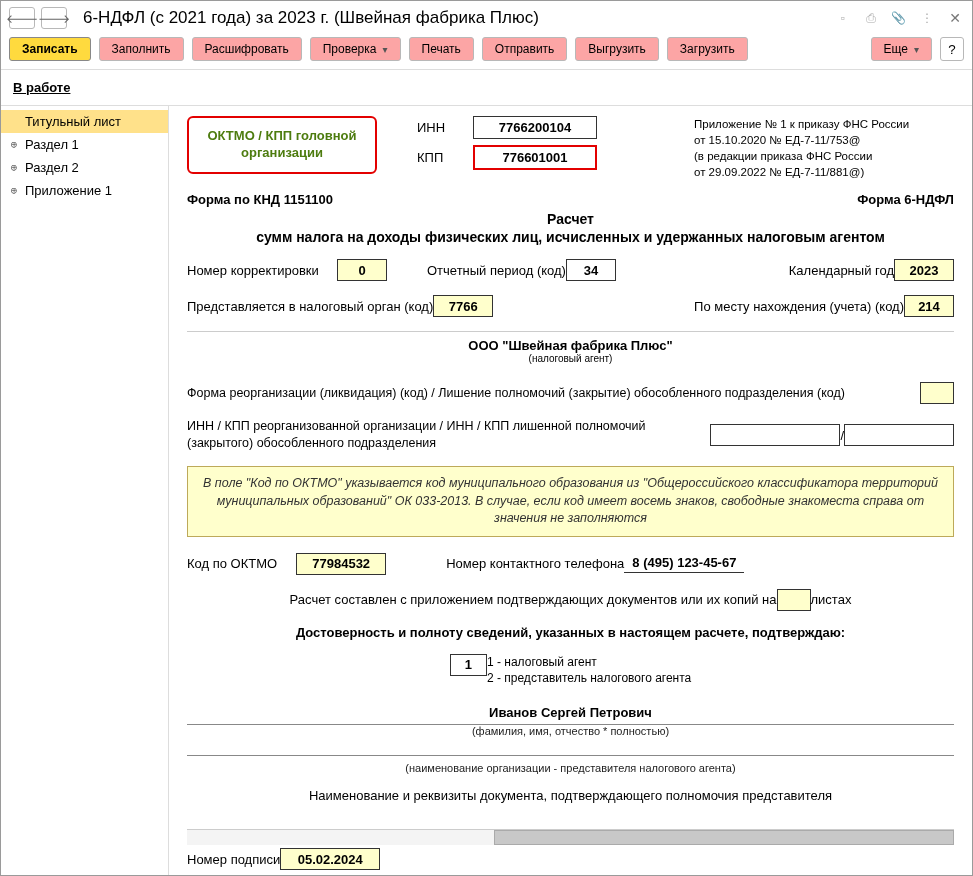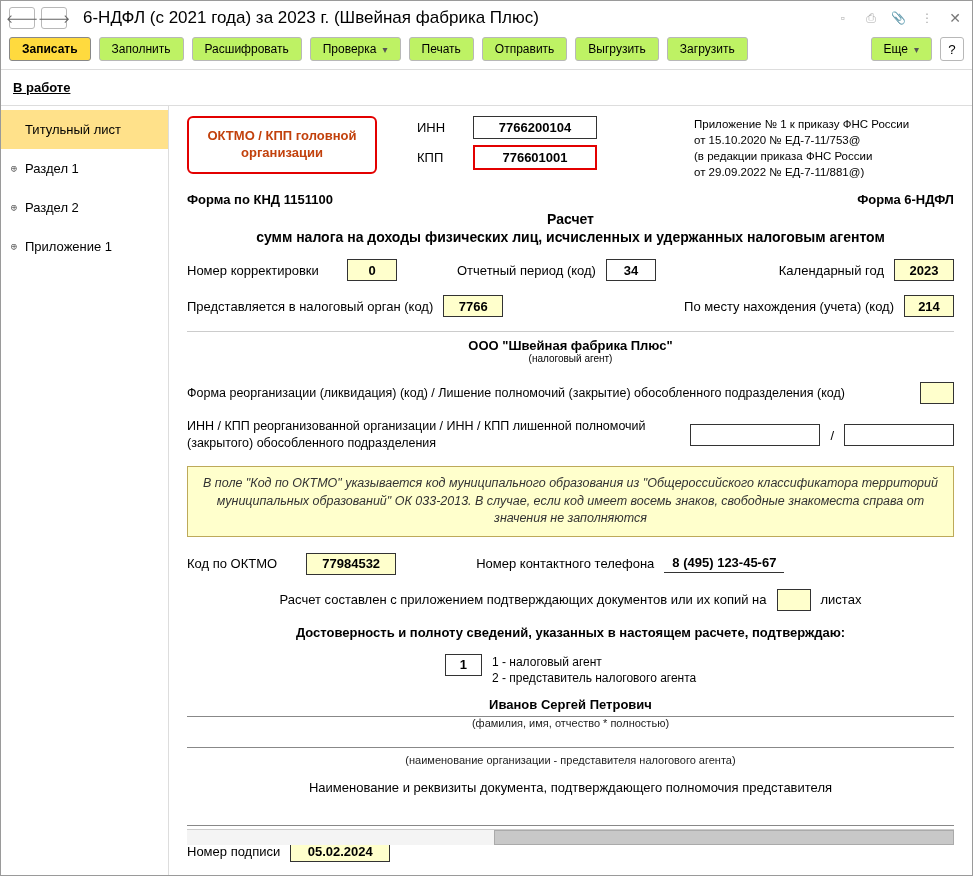--- a/index.html
+++ b/index.html
@@ -48,21 +48,21 @@
     display: flex;
     align-items: center;
     padding: 4px 8px 8px 8px;
     gap: 8px;
     border-bottom: 1px solid #ddd;
   }
   .btn {
     padding: 4px 12px;
     border: 1px solid #b8b8b8;
     border-radius: 3px;
-    background: #bef264;
+    background: #fca5a5;
     font-size: 12px;
     cursor: pointer;
     height: 24px;
     display: inline-flex;
     align-items: center;
   }
   .btn-primary {
     background: #ffda3e;
     border-color: #888;
     font-weight: bold;
@@ -91,21 +91,21 @@
   }
   .sidebar {
     width: 168px;
     border-right: 1px solid #ddd;
     padding-top: 4px;
   }
   .tree-item {
     display: flex;
     align-items: center;
     gap: 6px;
-    padding: 12px 8px;
+    padding: 4px 8px;
     cursor: pointer;
     font-size: 13px;
   }
   .tree-item.active {
     background: #ffe18a;
   }
   .tree-item .pm {
     width: 10px; height:10px;
     display:inline-flex; align-items:center; justify-content:center;
     color:#666;
@@ -115,21 +115,21 @@
   .form-area {
     flex:1;
     overflow: auto;
     padding: 10px 18px 30px 18px;
     position: relative;
   }
   .top-row { display:flex; align-items:flex-start; gap: 40px; }
   .red-box {
     border: 2px solid #e30000;
     border-radius: 6px;
-    color: #c2410c;
+    color: #4d7c0f;
     font-weight: bold;
     text-align: center;
     padding: 10px 8px;
     width: 190px;
     font-size: 13px;
     line-height: 1.3;
   }
   .id-block { display:flex; flex-direction:column; gap:6px; }
   .id-row { display:flex; align-items:center; gap: 16px; }
   .id-label { width: 40px; font-size:13px; }
@@ -144,21 +144,21 @@
   .id-value.red { border: 2px solid #e30000; }
   .app-info {
     font-size: 11.5px;
     line-height: 1.4;
     margin-left: auto;
     width: 260px;
   }
   .line-row { display:flex; justify-content:space-between; margin-top:12px; font-size:13px; font-weight:bold;}
   .center-title { text-align:center; font-weight:bold; font-size:14px; margin-top:4px;}
   .center-sub { text-align:center; font-weight:bold; font-size:14px; margin-top:2px;}
-  .field-row { display:flex; align-items:center; gap:10px; margin-top:14px; font-size:13px; flex-wrap: wrap;}
+  .field-row { display:flex; align-items:center; margin-top:14px; font-size:13px; flex-wrap: wrap;}
   .ylw {
     background: #ffffcc;
     border: 1px solid #333;
     text-align:center;
     padding: 2px 6px;
     font-weight:bold;
     min-width: 50px;
     height: 22px;
     display:inline-flex; align-items:center; justify-content:center;
   }
@@ -182,21 +182,21 @@
     padding: 8px 14px;
     margin-top: 14px;
     font-style: italic;
     text-align:center;
     font-size: 12.5px;
     line-height:1.4;
     color:#333;
   }
   .hr { border-top: 1px solid #888; margin: 18px 0 6px 0; }
   .footnote-sub { text-align:center; font-size:11px; color:#222; }
-  .signer-name { text-align:center; font-weight:bold; font-size:13px; border-bottom:1px solid #888; padding-bottom:4px; margin-top: 10px;}
+  .signer-name { text-align:center; font-weight:bold; font-size:13px; border-bottom:1px solid #888; padding-bottom:4px; margin-top: 18px;}
   .scrollbar-h {
     position: sticky;
     bottom: 0;
     height: 16px;
     background: #f4f4f4;
     border-top: 1px solid #ccc;
     display:flex;
   }
   .scrollbar-h .thumb { background:#c8c8c8; width: 60%; margin-left:auto; border:1px solid #aaa; }
 </style>

